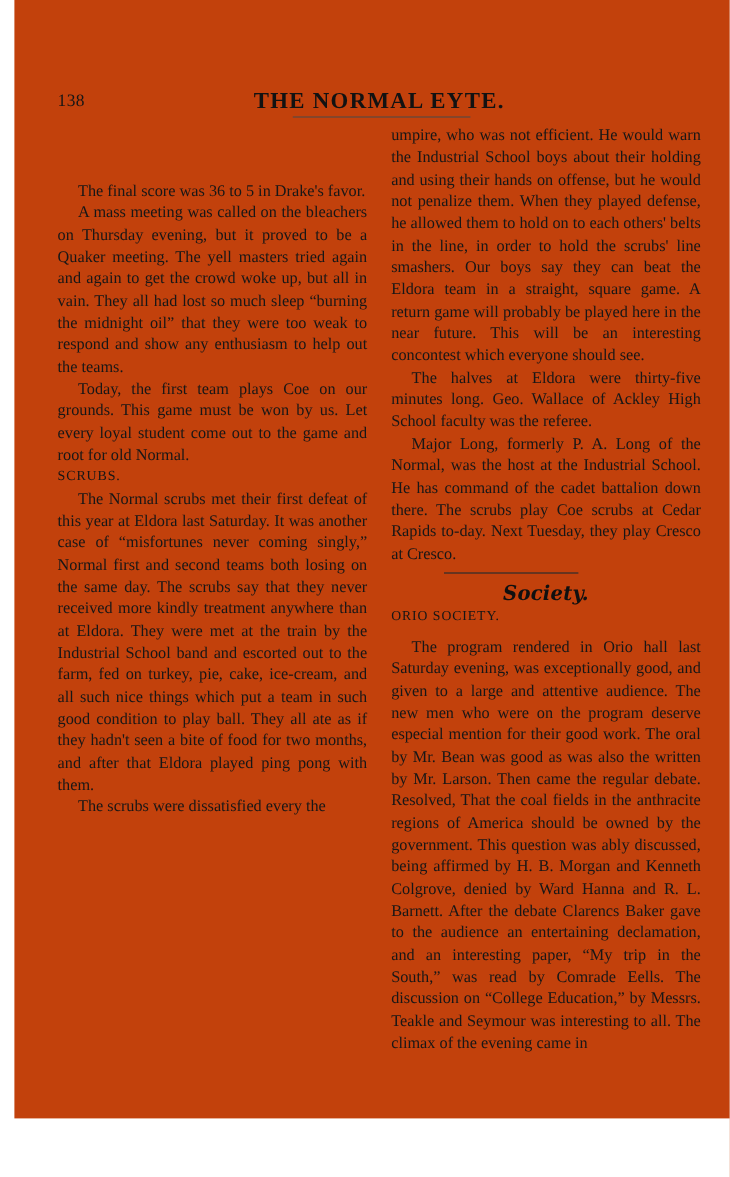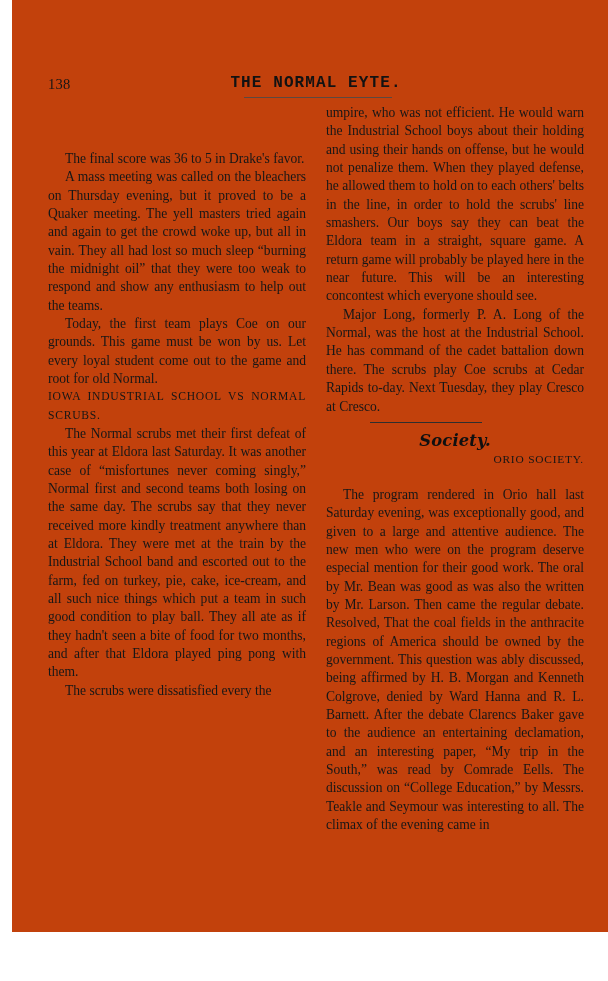--- a/index.html
+++ b/index.html
@@ -40,25 +40,24 @@
     font-size: 14.5px;
     letter-spacing: 0.3px;
     color: #161616;
   }
   .head-title {
     position: absolute;
     left: 0;
     top: 0;
     width: 536px;
     text-align: center;
-    font-size: 16px;
+    font-size: 19px;
     font-weight: bold;
     letter-spacing: 1.1px;
     color: #121212;
-    font-family: Liberation Mono, monospace;
   }
   .head-rule {
     position: absolute;
     left: 196px;
     top: 23px;
     width: 148px;
     height: 1px;
     background: #4a4a4a;
     opacity: .85;
   }
@@ -121,22 +120,22 @@
     font-family: "DejaVu Serif", "Liberation Serif", serif;
     font-size: 17px;
     font-weight: bold;
     font-style: italic;
     letter-spacing: 0.2px;
     color: #101010;
     line-height: 20px;
     transform: scaleX(0.96);
   }
   .society-sub {
-    margin: 1px 0 19px 0;
-    text-align: right;
+    margin: 1px 0 8px 0;
+    text-align: left;
     font-size: 11.4px;
     letter-spacing: 0.8px;
     text-transform: uppercase;
     color: #161616;
     line-height: 16px;
   }
 </style>
 </head>
 <body>
 
@@ -146,29 +145,29 @@
     <span class="folio">138</span>
     <span class="head-title">THE NORMAL EYTE.</span>
     <span class="head-rule"></span>
   </div>
 
   <div class="col col-left">
     <p class="para">The final score was 36 to 5 in Drake's favor.</p>
     <p class="para">A mass meeting was called on the bleachers on Thursday evening, but it proved to be a Quaker meeting. The yell masters tried again and again to get the crowd woke up, but all in vain. They all had lost so much sleep “burning the midnight oil” that they were too weak to respond and show any enthusiasm to help out the teams.</p>
     <p class="para">Today, the first team plays Coe on our grounds. This game must be won by us. Let every loyal student come out to the game and root for old Normal.</p>
 
-    <p class="smallcaps-head flush">IOWA INDUSTRIAL SCHOOL VS NORMAL</p>
     <p class="smallcaps-head">SCRUBS.</p>
 
     <p class="para">The Normal scrubs met their first defeat of this year at Eldora last Saturday. It was another case of “misfortunes never coming singly,” Normal first and second teams both losing on the same day. The scrubs say that they never received more kindly treatment anywhere than at Eldora. They were met at the train by the Industrial School band and escorted out to the farm, fed on turkey, pie, cake, ice-cream, and all such nice things which put a team in such good condition to play ball. They all ate as if they hadn't seen a bite of food for two months, and after that Eldora played ping pong with them.</p>
     <p class="para">The scrubs were dissatisfied every the</p>
   </div>
 
   <div class="col col-right">
     <p class="para cont">umpire, who was not efficient. He would warn the Industrial School boys about their holding and using their hands on offense, but he would not penalize them. When they played defense, he allowed them to hold on to each others' belts in the line, in order to hold the scrubs' line smashers. Our boys say they can beat the Eldora team in a straight, square game. A return game will probably be played here in the near future. This will be an interesting concontest which everyone should see.</p>
+    <p class="para">The halves at Eldora were thirty-five minutes long. Geo. Wallace of Ackley High School faculty was the referee.</p>
     <p class="para">Major Long, formerly P. A. Long of the Normal, was the host at the Industrial School. He has command of the cadet battalion down there. The scrubs play Coe scrubs at Cedar Rapids to-day. Next Tuesday, they play Cresco at Cresco.</p>
 
     <div class="section-divider">
       <span class="rule"></span>
     </div>
 
     <p class="fraktur-head">Society.</p>
     <p class="society-sub">ORIO SOCIETY.</p>
 
     <p class="para">The program rendered in Orio hall last Saturday evening, was exceptionally good, and given to a large and attentive audience. The new men who were on the program deserve especial mention for their good work. The oral by Mr. Bean was good as was also the written by Mr. Larson. Then came the regular debate. Resolved, That the coal fields in the anthracite regions of America should be owned by the government. This question was ably discussed, being affirmed by H. B. Morgan and Kenneth Colgrove, denied by Ward Hanna and R. L. Barnett. After the debate Clarencs Baker gave to the audience an entertaining declamation, and an interesting paper, “My trip in the South,” was read by Comrade Eells. The discussion on “College Education,” by Messrs. Teakle and Seymour was interesting to all. The climax of the evening came in</p>

